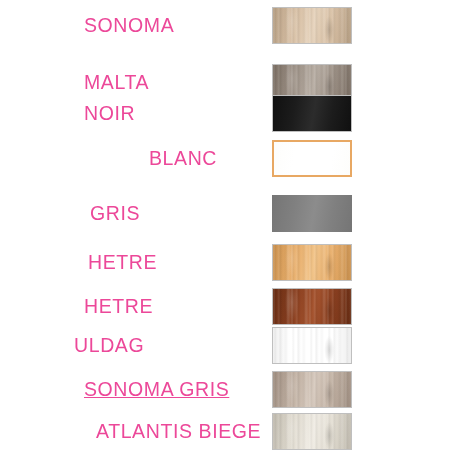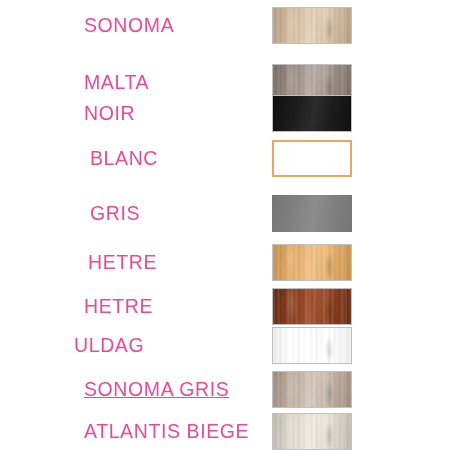--- a/index.html
+++ b/index.html
@@ -39,26 +39,26 @@
     font-size: 19.5px;
     line-height: 20px;
     letter-spacing: 0.6px;
     color: #ec4899;
     font-weight: 400;
     white-space: nowrap;
     font-family: "Liberation Sans", "DejaVu Sans", sans-serif;
   }
 
   
-  .row-blanc  .swatch-label { left: 90px; }
+  .row-blanc  .swatch-label { left: 90px; text-align: center; }
   .row-gris   .swatch-label { left: 90px; }
   .row-hetre  .swatch-label { left: 88px; }
   .row-uldag  .swatch-label { left: 74px; }
   .row-sonoma-gris .swatch-label { left: 84px; text-decoration: underline; }
-  .row-atlantis-biege .swatch-label { left: 84px; }
+  .row-atlantis-biege .swatch-label { left: 96px; }
 
   .swatch-chip {
     position: absolute;
     left: 272px;
     width: 80px;
     height: 37px;
     box-sizing: border-box;
     overflow: hidden;
   }
 

